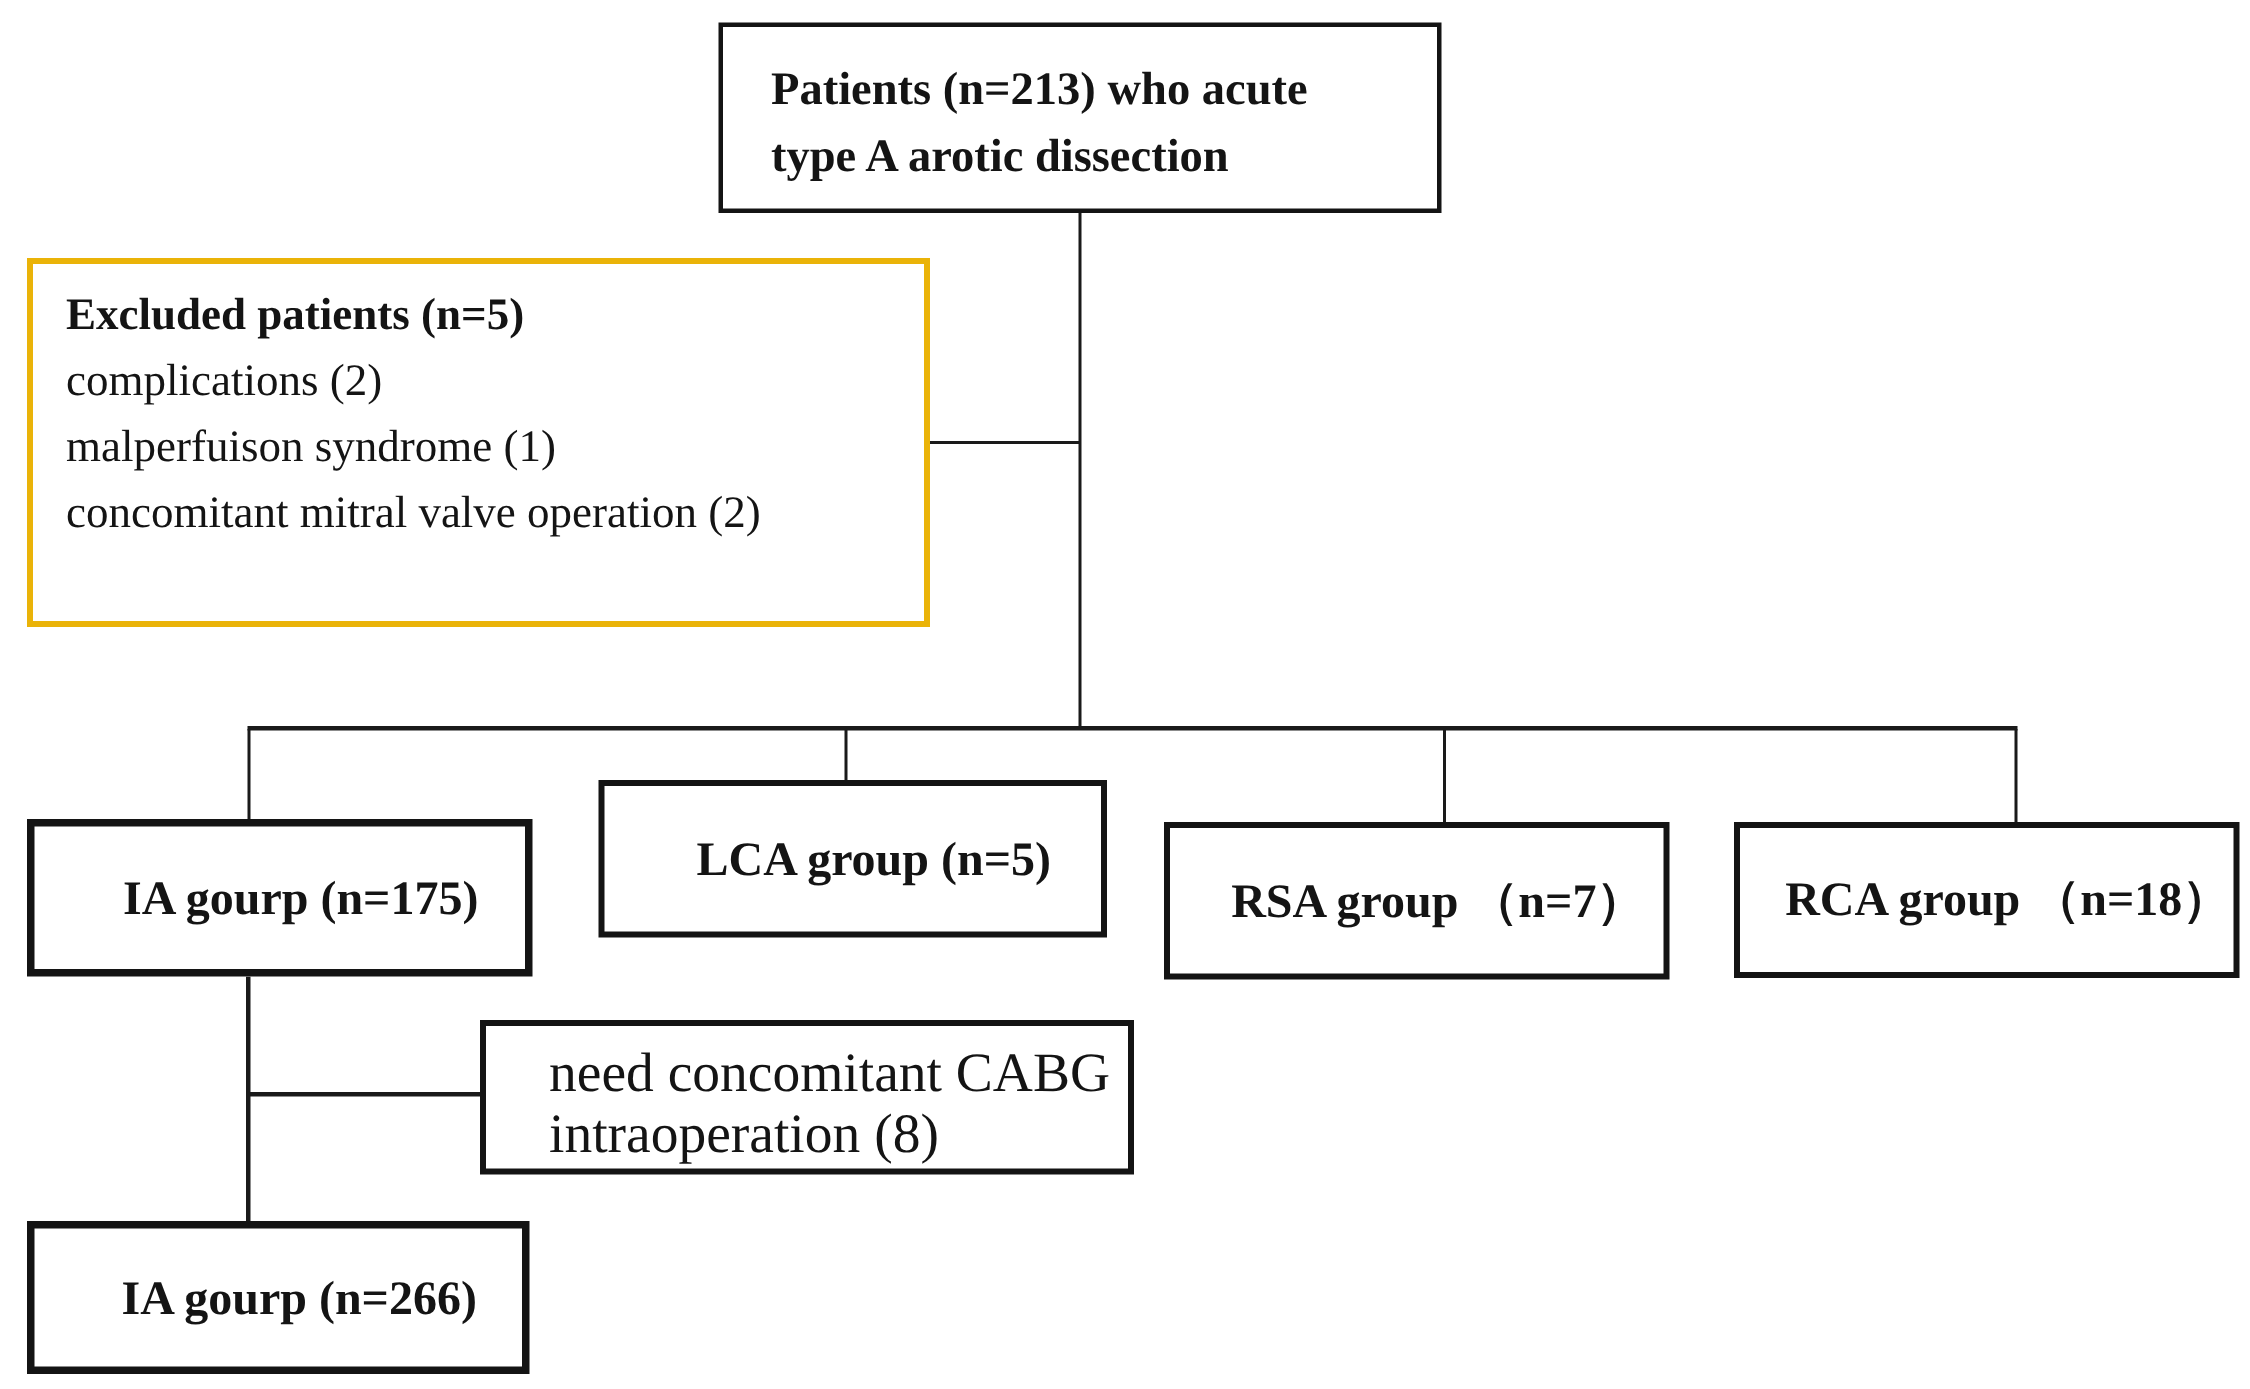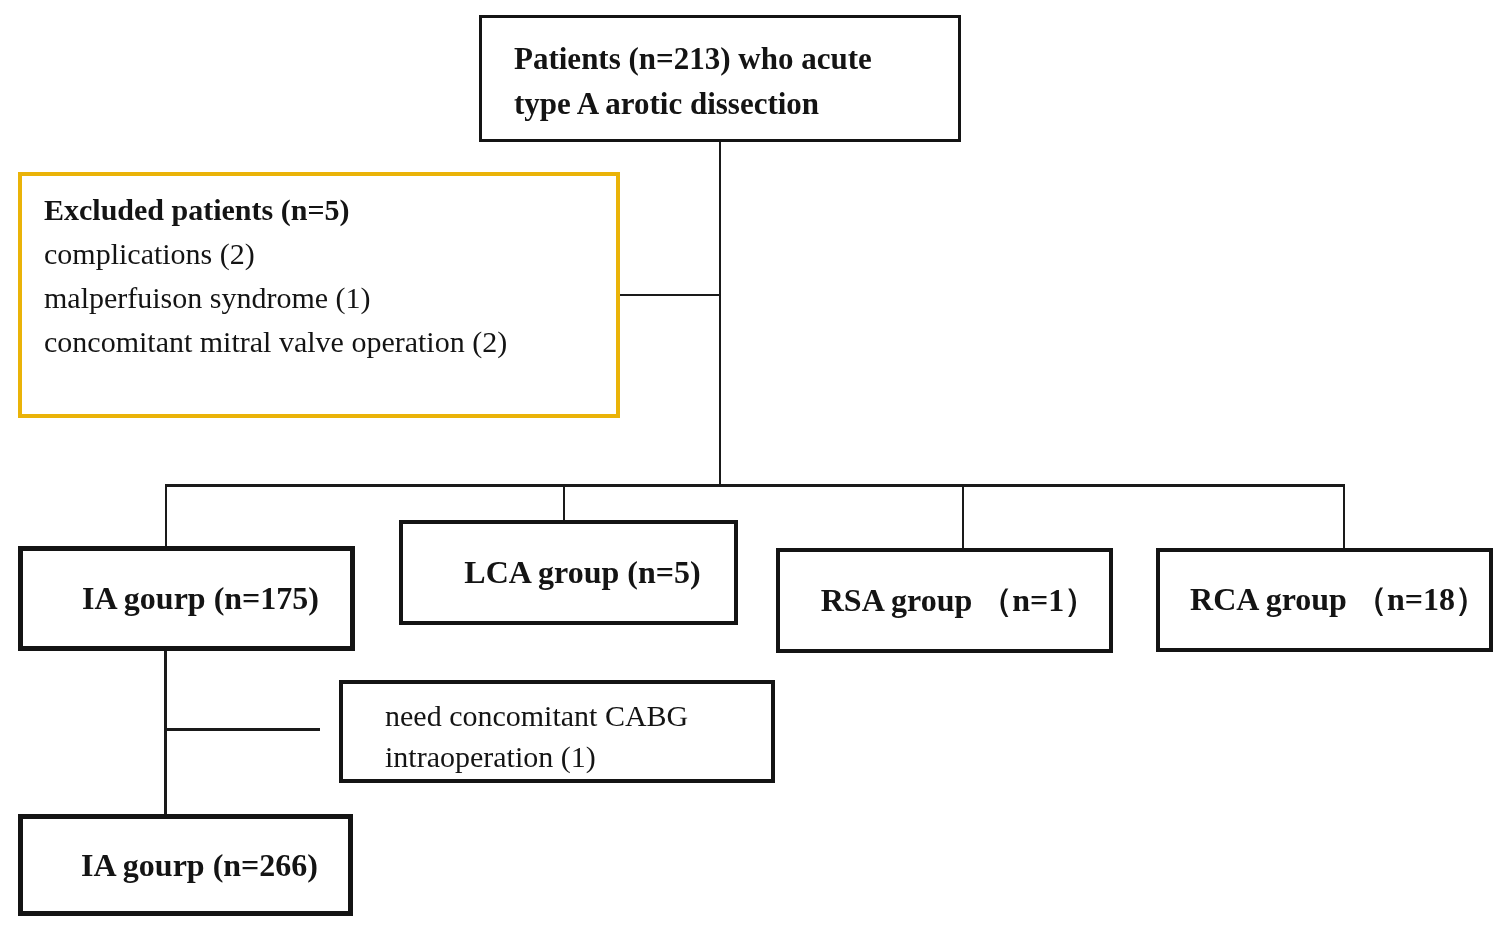--- a/index.html
+++ b/index.html
@@ -54,21 +54,21 @@
   .box-ia175 { left: 18px;   top: 546px; width: 337px; height: 105px; }
   .box-lca   { left: 399px;  top: 520px; width: 339px; height: 105px; border-width: 4px; }
   .box-rsa   { left: 776px;  top: 548px; width: 337px; height: 105px; border-width: 4px; }
   .box-rca   { left: 1156px; top: 548px; width: 337px; height: 104px; border-width: 4px; }
 
   
   .box-cabg {
     left: 320px; top: 680px; width: 436px; height: 103px;
     border: 4px solid #141414;
     padding: 11px 10px 0 42px;
-    font-size: 30px; line-height: 41px; margin-left: 19px;
+    font-size: 37px; line-height: 41px;
   }
 
   
   .box-ia174 {
     left: 18px; top: 814px; width: 335px; height: 102px;
   }
 
   
   .ln { display: block; }
 </style>
@@ -99,28 +99,28 @@
     <span class="ln">concomitant mitral valve operation (2)</span>
   </div>
 
   <div class="node gbox box-ia175">
     <span>IA gourp (n=175)</span>
   </div>
   <div class="node gbox box-lca">
     <span>LCA group (n=5)</span>
   </div>
   <div class="node gbox box-rsa">
-    <span>RSA group （n=1）</span>
+    <span>RSA group （n=7）</span>
   </div>
   <div class="node gbox box-rca">
     <span>RCA group （n=18）</span>
   </div>
 
   <div class="node box-cabg">
     <span class="ln">need concomitant CABG</span>
-    <span class="ln">intraoperation (1)</span>
+    <span class="ln">intraoperation (8)</span>
   </div>
 
   <div class="node gbox box-ia174">
     <span>IA gourp (n=266)</span>
   </div>
 
 </div>
 
 </body></html>

